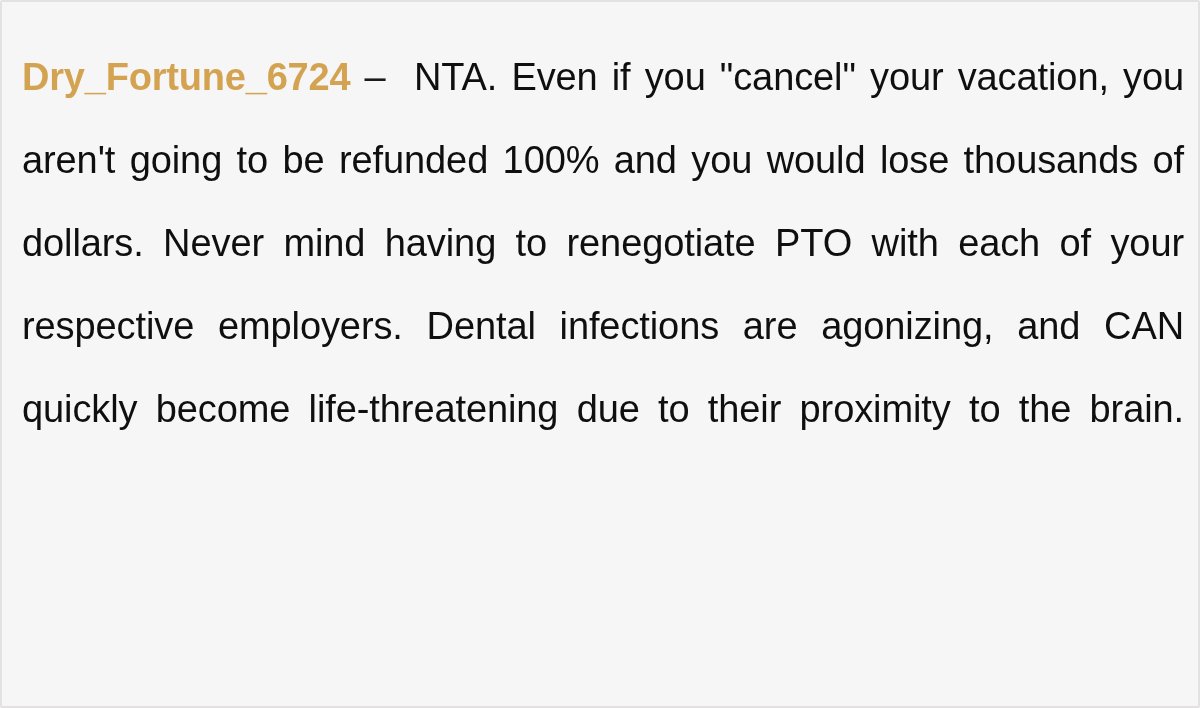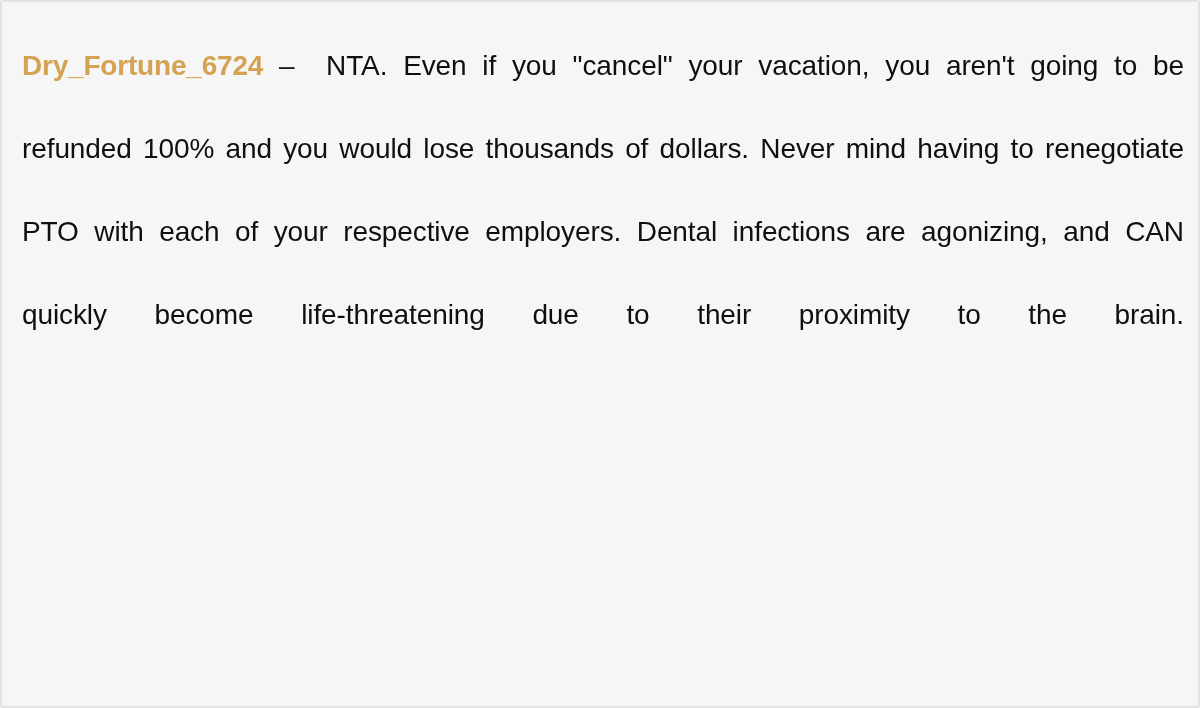--- a/index.html
+++ b/index.html
@@ -27,23 +27,23 @@
     border-left: 2px solid #e3e1e1;
     border-right: 2px solid #e3e1e1;
     border-bottom: 2px solid #e3e1e1;
     border-radius: 2px;
     overflow: hidden;
   }
 
   #comment-body {
     position: absolute;
     left: 20px;
-    top: 22px;
+    top: 34px;
     width: 1162px;
-    font-size: 28px;
+    font-size: 38px;
     line-height: 83px;
     color: #0f0f0f;
     text-align: justify;
     text-justify: inter-word;
     letter-spacing: -0.1px;
     word-spacing: 0.5px;
     font-stretch: condensed;
     -webkit-font-smoothing: antialiased;
   }
 

